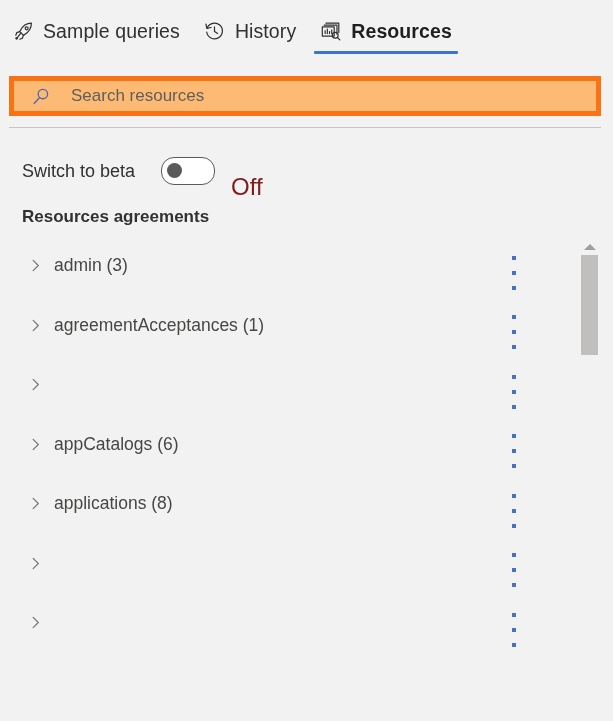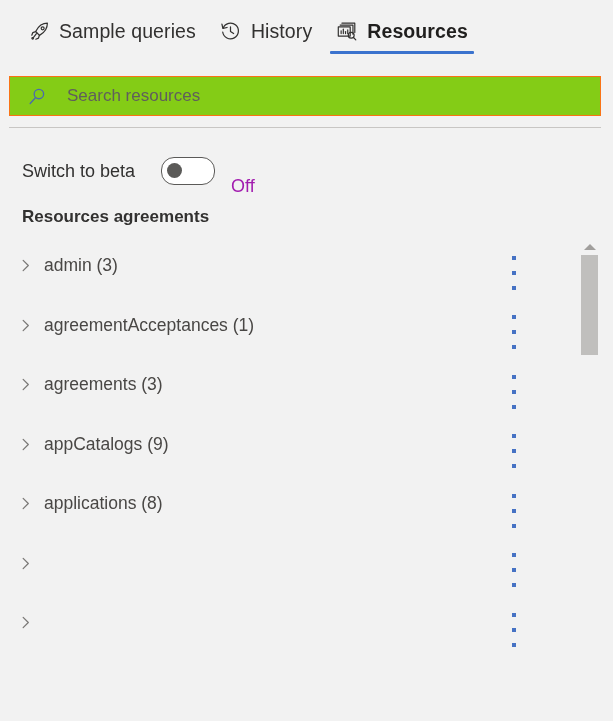--- a/index.html
+++ b/index.html
@@ -18,21 +18,20 @@
 
   
   .tabstrip {
     position: absolute;
     left: 0; top: 0;
     width: 613px;
     height: 62px;
     background: #f2f2f2;
     display: flex;
     align-items: center;
-    padding-left: 16px;
     box-sizing: border-box;
   }
   .tab {
     display: flex;
     align-items: center;
     height: 62px;
     padding: 0 12px;
     cursor: pointer;
     position: relative;
     user-select: none;
@@ -71,22 +70,22 @@
   }
 
   
   .searchbox {
     position: absolute;
     left: 9px;
     top: 76px;
     width: 592px;
     height: 40px;
     box-sizing: border-box;
-    background: #84cc16;
-    border: 1px solid #f97316;
+    background: #fdba74;
+    border: 5px solid #f97316;
     display: flex;
     align-items: center;
   }
   .searchbox .search-icon {
     width: 36px;
     display: flex;
     align-items: center;
     justify-content: center;
     color: #4a68b0;
     flex: 0 0 auto;
@@ -145,22 +144,22 @@
   .toggle .knob {
     position: absolute;
     top: 5px;
     left: 5px;
     width: 15px;
     height: 15px;
     border-radius: 50%;
     background: #5b5a58;
   }
   .toggle-state {
-    font-size: 18px;
-    color: #a21caf;
+    font-size: 24px;
+    color: #7f1d1d;
     margin-left: 16px;
     margin-top: 31px;
   }
 
   
   .section-heading {
     position: absolute;
     left: 22px;
     top: 207px;
     font-size: 17px;
@@ -175,21 +174,21 @@
     top: 236px;
     width: 575px;
     height: 485px;
     overflow: hidden;
   }
   .res-row {
     position: relative;
     height: 59.5px;
     display: flex;
     align-items: center;
-    padding-left: 16px;
+    padding-left: 26px;
     box-sizing: border-box;
     cursor: pointer;
   }
   .res-row .chevron {
     width: 18px;
     height: 18px;
     display: flex;
     align-items: center;
     justify-content: center;
     color: #797775;
@@ -364,35 +363,34 @@
         <span></span>
       </span>
   </div>
 
   <div class="res-row">
     <span class="chevron">
       <svg width="15" height="15" viewBox="0 0 16 16" fill="none" stroke="currentColor" stroke-width="1.3" stroke-linecap="round" stroke-linejoin="round">
           <path d="M5.5 2.5 L11 8 L5.5 13.5"></path>
         </svg>
     </span>
-    <span class="res-label">agreements (3)</span>
-    <span class="kebab">
-        <span></span>
-        <span></span>
-        <span></span>
-      </span>
-  </div>
-
-  <div class="res-row">
-    <span class="chevron">
-      <svg width="15" height="15" viewBox="0 0 16 16" fill="none" stroke="currentColor" stroke-width="1.3" stroke-linecap="round" stroke-linejoin="round">
-          <path d="M5.5 2.5 L11 8 L5.5 13.5"></path>
-        </svg>
-    </span>
-    <span class="res-label">appCatalogs (9)</span>
+    <span class="kebab">
+        <span></span>
+        <span></span>
+        <span></span>
+      </span>
+  </div>
+
+  <div class="res-row">
+    <span class="chevron">
+      <svg width="15" height="15" viewBox="0 0 16 16" fill="none" stroke="currentColor" stroke-width="1.3" stroke-linecap="round" stroke-linejoin="round">
+          <path d="M5.5 2.5 L11 8 L5.5 13.5"></path>
+        </svg>
+    </span>
+    <span class="res-label">appCatalogs (6)</span>
     <span class="kebab">
         <span></span>
         <span></span>
         <span></span>
       </span>
   </div>
 
   <div class="res-row">
     <span class="chevron">
       <svg width="15" height="15" viewBox="0 0 16 16" fill="none" stroke="currentColor" stroke-width="1.3" stroke-linecap="round" stroke-linejoin="round">

